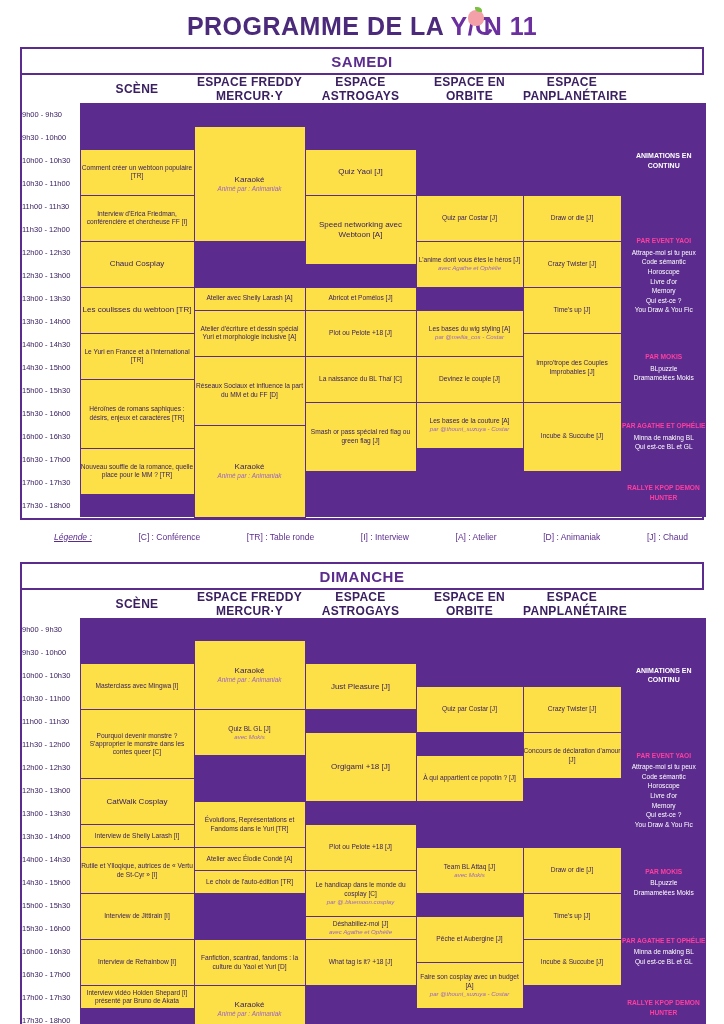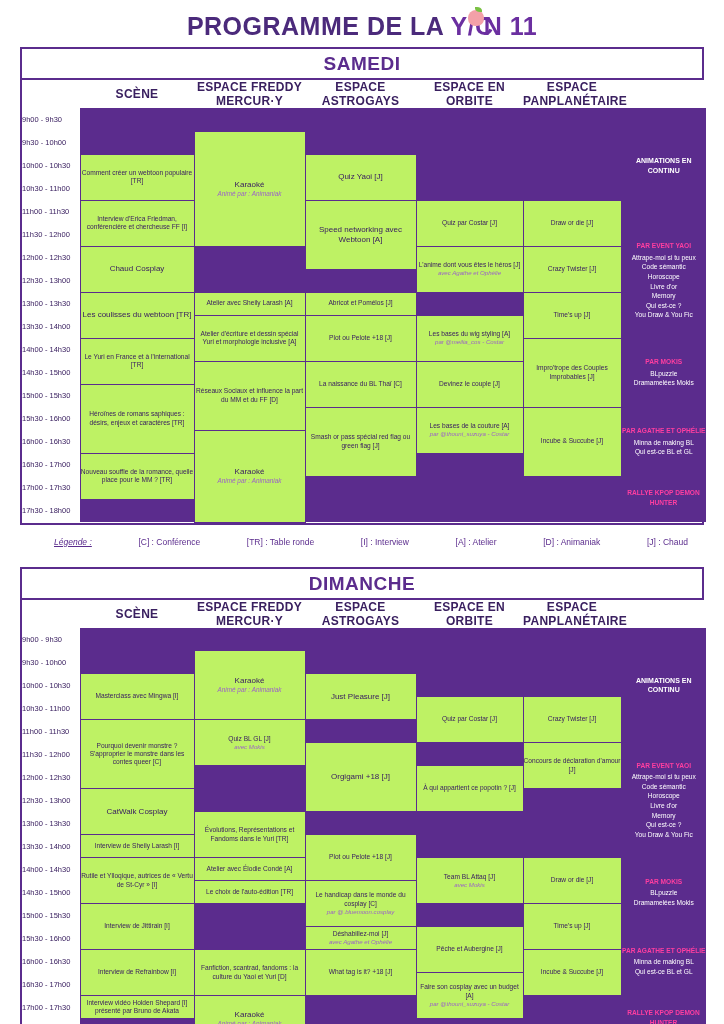--- a/index.html
+++ b/index.html
@@ -48,21 +48,21 @@
   
   .program {
     width: 684px;
     margin: 0 auto 6px auto;
     border: 2px solid #5b2c8d;
     background: #ffffff;
   }
   .day-header {
     background: #ffffff;
     text-align: center;
-    font-size: 19px;
+    font-size: 15px;
     font-weight: bold;
     color: #5b2c8d;
     padding: 4px 0 3px 0;
     border-bottom: 2px solid #5b2c8d;
     letter-spacing: 0.5px;
   }
   table.grid {
     border-collapse: collapse;
     width: 100%;
     table-layout: fixed;
@@ -86,21 +86,21 @@
     font-size: 7.5px;
     text-align: left;
     width: 56px;
     height: 23px;
     border-right: 0;
   }
   .slot {
     background: #5b2c8d;
   }
   .ev {
-    background: #bef264;
+    background: #fde047;
     color: #3a2060;
     font-size: 6.6px;
     line-height: 1.25;
     text-align: center;
     padding: 2px 3px;
     border: 1px solid #5b2c8d;
   }
   .ev .sub {
     display: block;
     color: #9b63c7;

